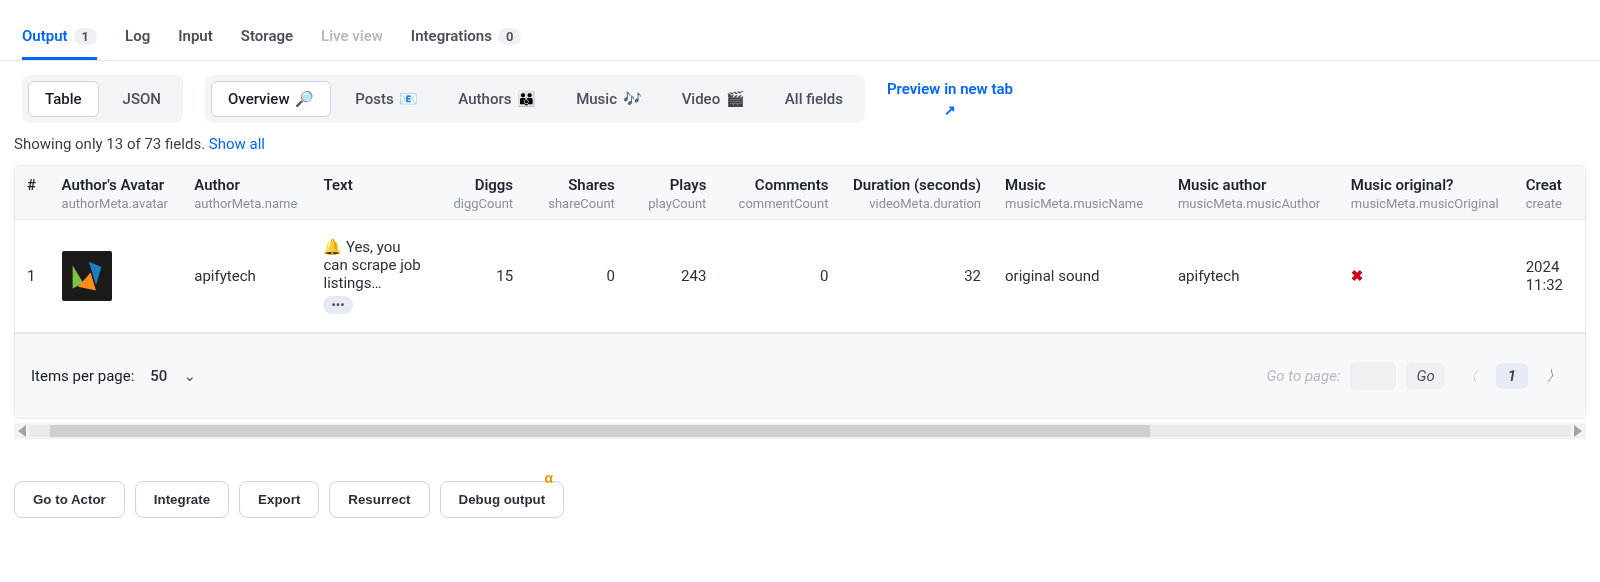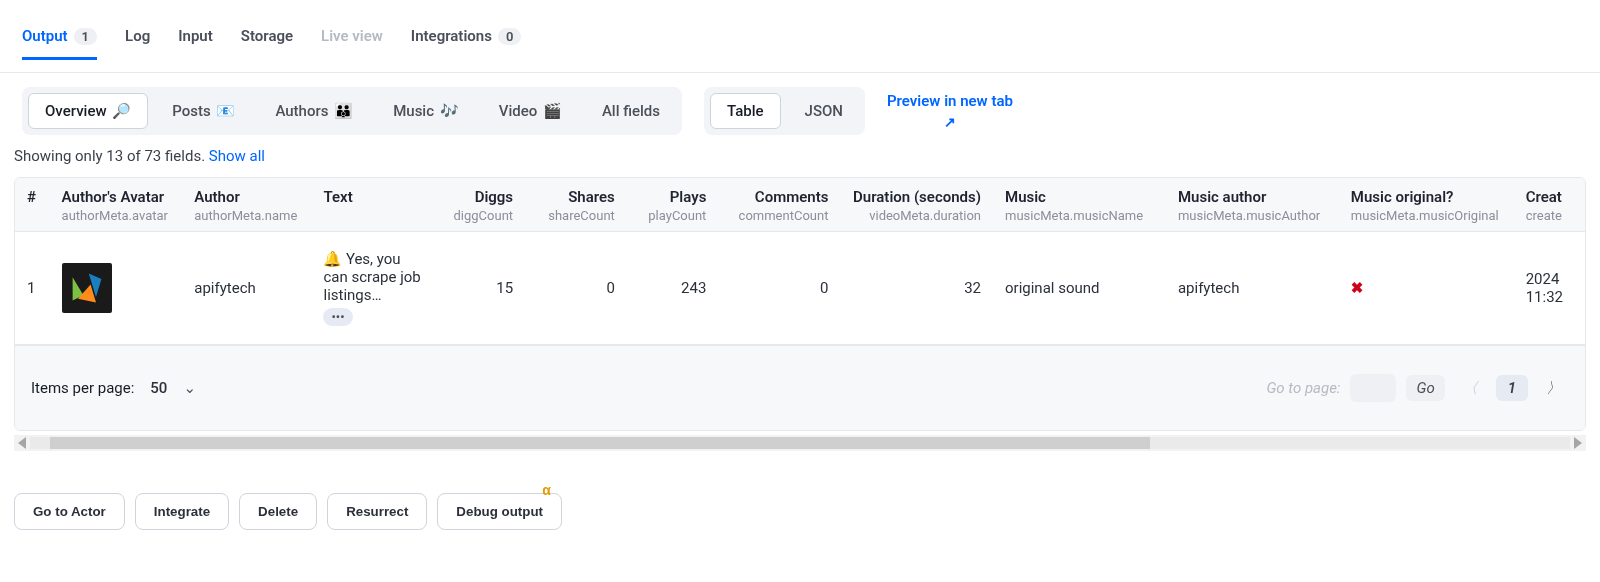--- a/index.html
+++ b/index.html
@@ -6,21 +6,21 @@
 body {
   font-family: -apple-system, BlinkMacSystemFont, "Segoe UI", Roboto, Helvetica, Arial, sans-serif;
   color: #171c26;
   font-size: 15px;
   background: #fff;
   width: 1600px;
 }
 .tabs {
   display: flex;
   gap: 28px;
-  padding: 6px 22px 12px 22px;
+  padding: 6px 22px 0 22px;
   border-bottom: 1px solid #e6e8ec;
   align-items: flex-end;
 }
 .tab {
   padding: 8px 0 12px 0;
   color: #4a4f5a;
   font-weight: 600;
   cursor: pointer;
   display: flex;
   align-items: center;
@@ -232,20 +232,29 @@
   </div>
   <div class="tab">
     <span>Integrations</span>
     <span class="badge">0</span>
   </div>
 </div>
 
 <div class="subbar">
   <div class="viewgroup">
     <span class="viewbtn active">
+      <span>Table</span>
+    </span>
+    <span class="viewbtn">
+      <span>JSON</span>
+    </span>
+  </div>
+
+  <div class="viewgroup">
+    <span class="viewbtn active">
       <span>Overview</span>
       <span>🔎</span>
     </span>
     <span class="viewbtn">
       <span>Posts</span>
       <span>📧</span>
     </span>
     <span class="viewbtn">
       <span>Authors</span>
       <span>👪</span>
@@ -253,29 +262,20 @@
     <span class="viewbtn">
       <span>Music</span>
       <span>🎶</span>
     </span>
     <span class="viewbtn">
       <span>Video</span>
       <span>🎬</span>
     </span>
     <span class="viewbtn">
       <span>All fields</span>
-    </span>
-  </div>
-
-  <div class="viewgroup">
-    <span class="viewbtn active">
-      <span>Table</span>
-    </span>
-    <span class="viewbtn">
-      <span>JSON</span>
     </span>
   </div>
 
   <div class="preview-link">
     <span>Preview in new tab</span>
     <span class="ext-icon">↗</span>
   </div>
 </div>
 
 <div class="showrow">
@@ -392,19 +392,19 @@
 <div class="scrollbar">
   <span class="tri left"></span>
   <span class="track"></span>
   <span class="thumb"></span>
   <span class="tri right"></span>
 </div>
 
 <div class="footer">
   <button class="btn">Go to Actor</button>
   <button class="btn">Integrate</button>
-  <button class="btn">Delete</button>
+  <button class="btn">Export</button>
   <button class="btn">Resurrect</button>
   <button class="btn">
     <span class="alpha">α</span>
     <span>Debug output</span>
   </button>
 </div>
 
 </body></html>

